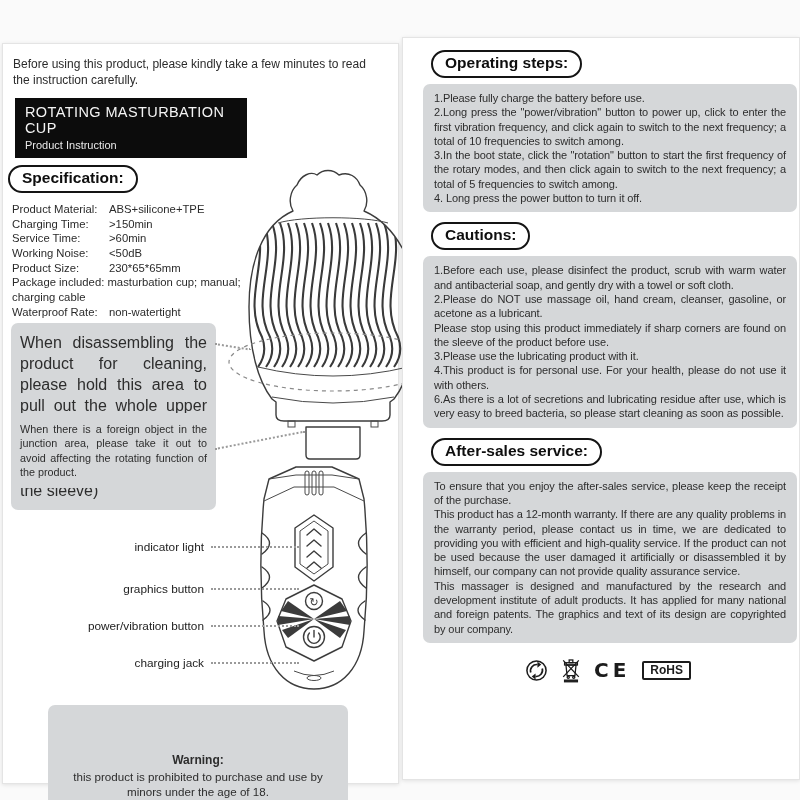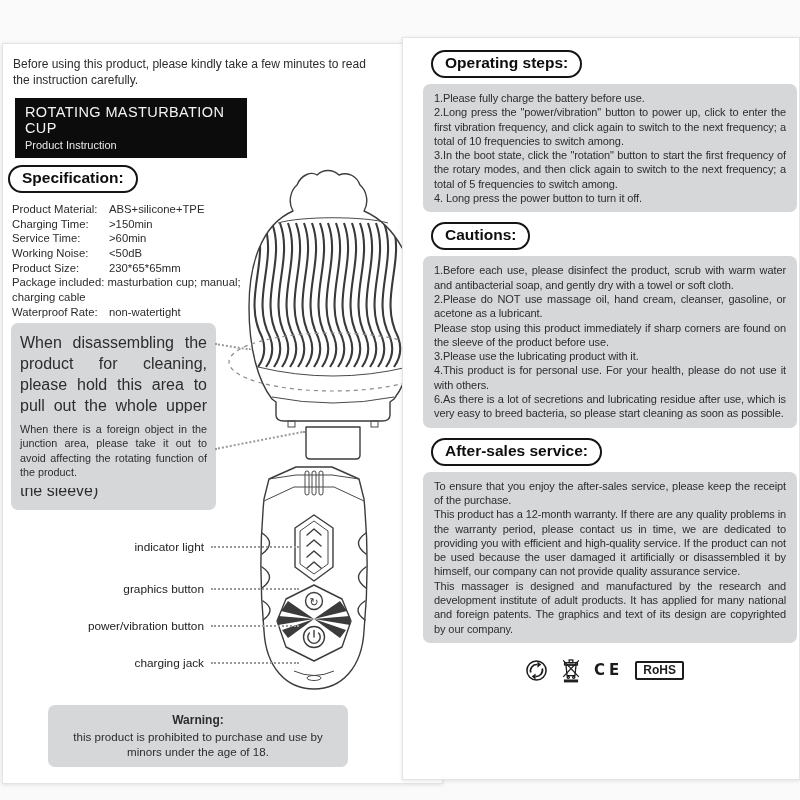--- a/index.html
+++ b/index.html
@@ -4,21 +4,21 @@
 <style>
   html,body{margin:0;padding:0;}
   body{
     width:800px;height:800px;position:relative;overflow:hidden;
     background:#fafafa;
     font-family:"Liberation Sans","DejaVu Sans",sans-serif;
     color:#2b2b2b;
   }
   .page{position:absolute;background:#ffffff;border:1px solid #e4e4e4;
         box-shadow:0 1px 4px rgba(0,0,0,0.10);}
-  #left-page{left:2px;top:43px;width:395px;height:739px;padding-left:44px;}
+  #left-page{left:2px;top:43px;width:395px;height:739px;}
   #right-page{left:402px;top:37px;width:396px;height:741px;}
 
   .pill-heading{display:inline-block;border:2px solid #141414;border-radius:17px;
     padding:2px 12px 4px;font-weight:bold;font-size:15.5px;color:#0e0e0e;background:#fff;}
 
   .gray-box{background:#d5d7d9;border-radius:7px;color:#2d2d2d;}
 
   
   #intro{position:absolute;left:10px;top:13px;width:372px;font-size:12px;line-height:1.32;}
   #title-bar{position:absolute;left:12px;top:54px;width:212px;background:#0c0c0c;color:#f4f4f4;
@@ -41,31 +41,31 @@
   .dev-label-row{position:absolute;left:46px;width:250px;display:flex;align-items:center;
     justify-content:flex-end;font-size:11.8px;color:#222;}
   .dev-label-row .leader{width:88px;height:0;border-top:2px dotted #9a9a9a;margin-left:7px;flex:none;}
   #lbl-indicator{top:496px;}
   #lbl-rotation{top:538px;}
   #lbl-power{top:575px;}
   #lbl-charging{top:612px;}
 
   #warning-box{position:absolute;left:45px;top:661px;width:280px;padding:8px 10px;
     text-align:center;font-size:11.6px;line-height:1.3;}
-  #warning-box .wt{font-weight:bold;font-size:12px;}
+  #warning-box .wt{font-weight:bold;font-size:12px;margin-top:40px;}
 
   
   #right-inner{padding:12px 14px 0 0;}
   .r-sect{margin-left:28px;margin-bottom:0;}
   .r-box{margin:6px 0 10px 20px;width:352px;padding:7px 11px;font-size:11px;
     letter-spacing:-0.1px;line-height:1.3;}
   .tline{text-align:justify;}
   #cert-row{display:flex;align-items:center;gap:12px;margin:14px 0 0 122px;}
   .cert{color:#1c1c1c;}
-  #ce-mark{font-weight:bold;font-size:15px;letter-spacing:4px;font-family:"DejaVu Sans",sans-serif;}
+  #ce-mark{font-weight:bold;font-size:20px;letter-spacing:4px;font-family:"DejaVu Sans",sans-serif;}
   #rohs-mark{border:2px solid #1c1c1c;border-radius:2px;padding:0px 6px 1px;font-weight:bold;font-size:12px;}
 
   svg .ln{fill:none;stroke:#3c3c3c;stroke-width:1.4;stroke-linejoin:round;stroke-linecap:round;}
   svg .thin{fill:none;stroke:#4a4a4a;stroke-width:1;}
   svg .stripe{fill:none;stroke:#3a3a3a;stroke-width:2.1;}
   svg .dash{fill:none;stroke:#8a8a8a;stroke-width:1.2;stroke-dasharray:4 4;}
   svg .petal{fill:#3b3b3b;}
 </style>
 </head>
 <body>

